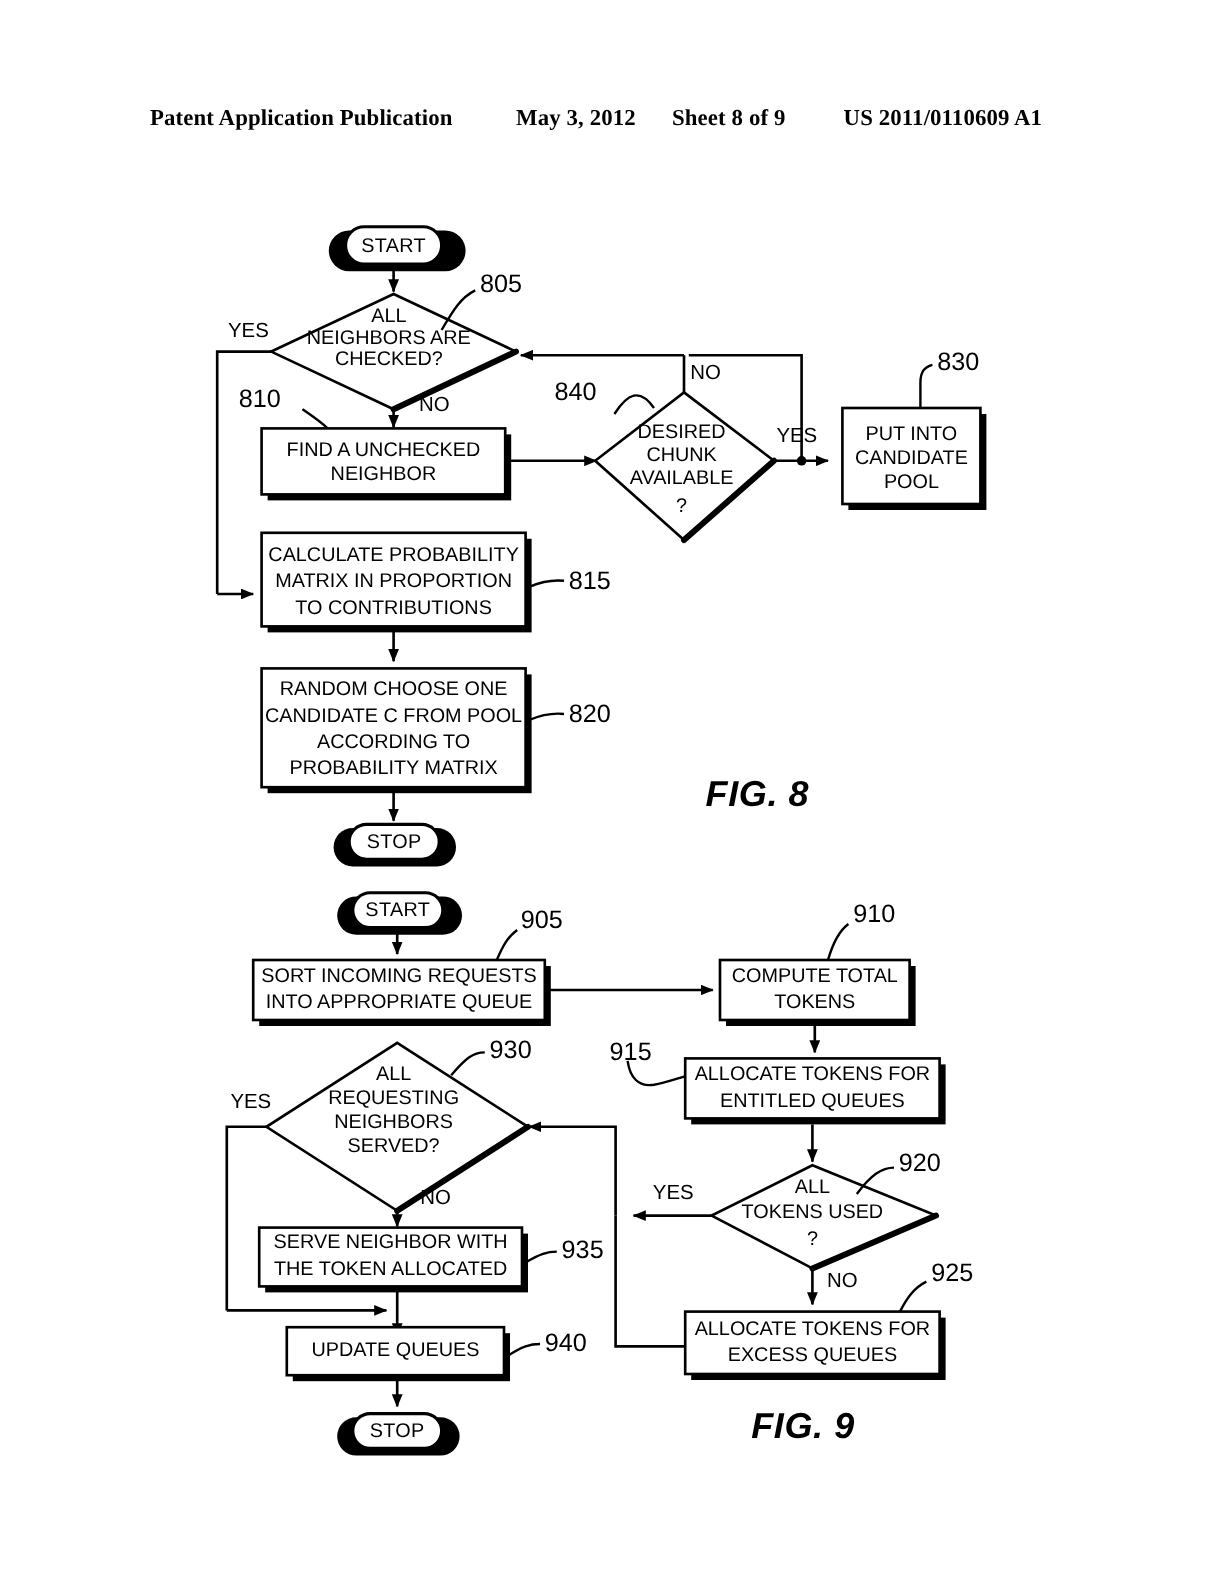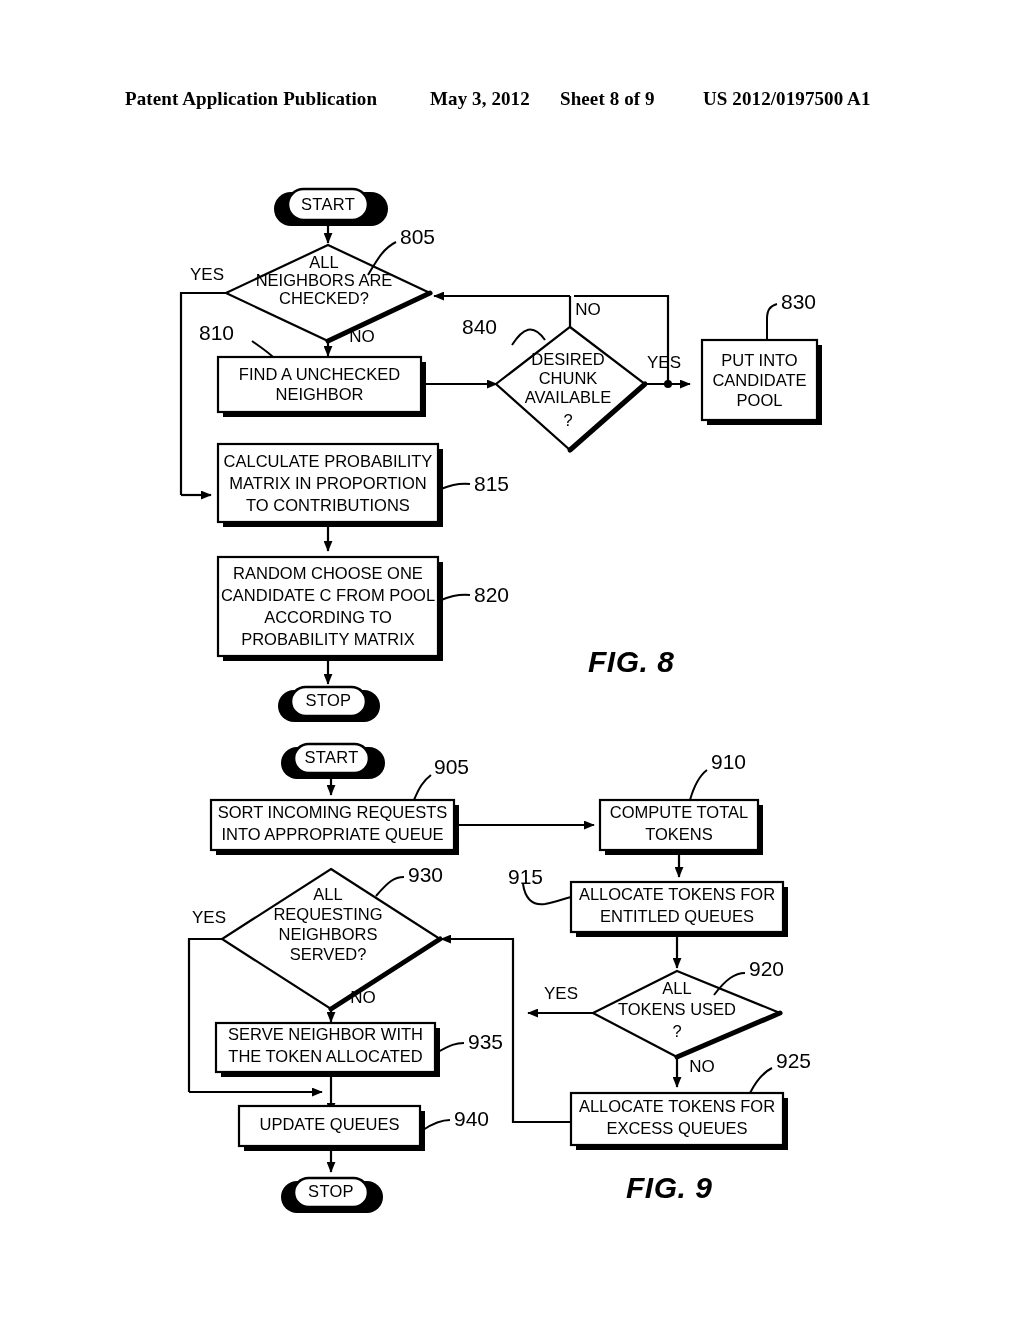--- a/index.html
+++ b/index.html
@@ -61,21 +61,21 @@
 </style>
 </head>
 <body>
 
 <div id="page">
 
   <div class="hdr">
     <span class="hdr-pub">Patent Application Publication</span>
     <span class="hdr-date">May 3, 2012</span>
     <span class="hdr-sheet">Sheet 8 of 9</span>
-    <span class="hdr-num">US 2012/0197500 A1</span>
+    <span class="hdr-num">US 2011/0110609 A1</span>
   </div>
 
   <svg id="fig" width="1024" height="1320" viewBox="0 0 1024 1320">
     <defs>
       <marker id="arw" markerWidth="11" markerHeight="9" refX="10.2" refY="4.5" orient="auto" markerUnits="userSpaceOnUse">
         <path d="M0,0 L11,4.5 L0,9 z" fill="#000"></path>
       </marker>
     </defs>
 
     <g>

